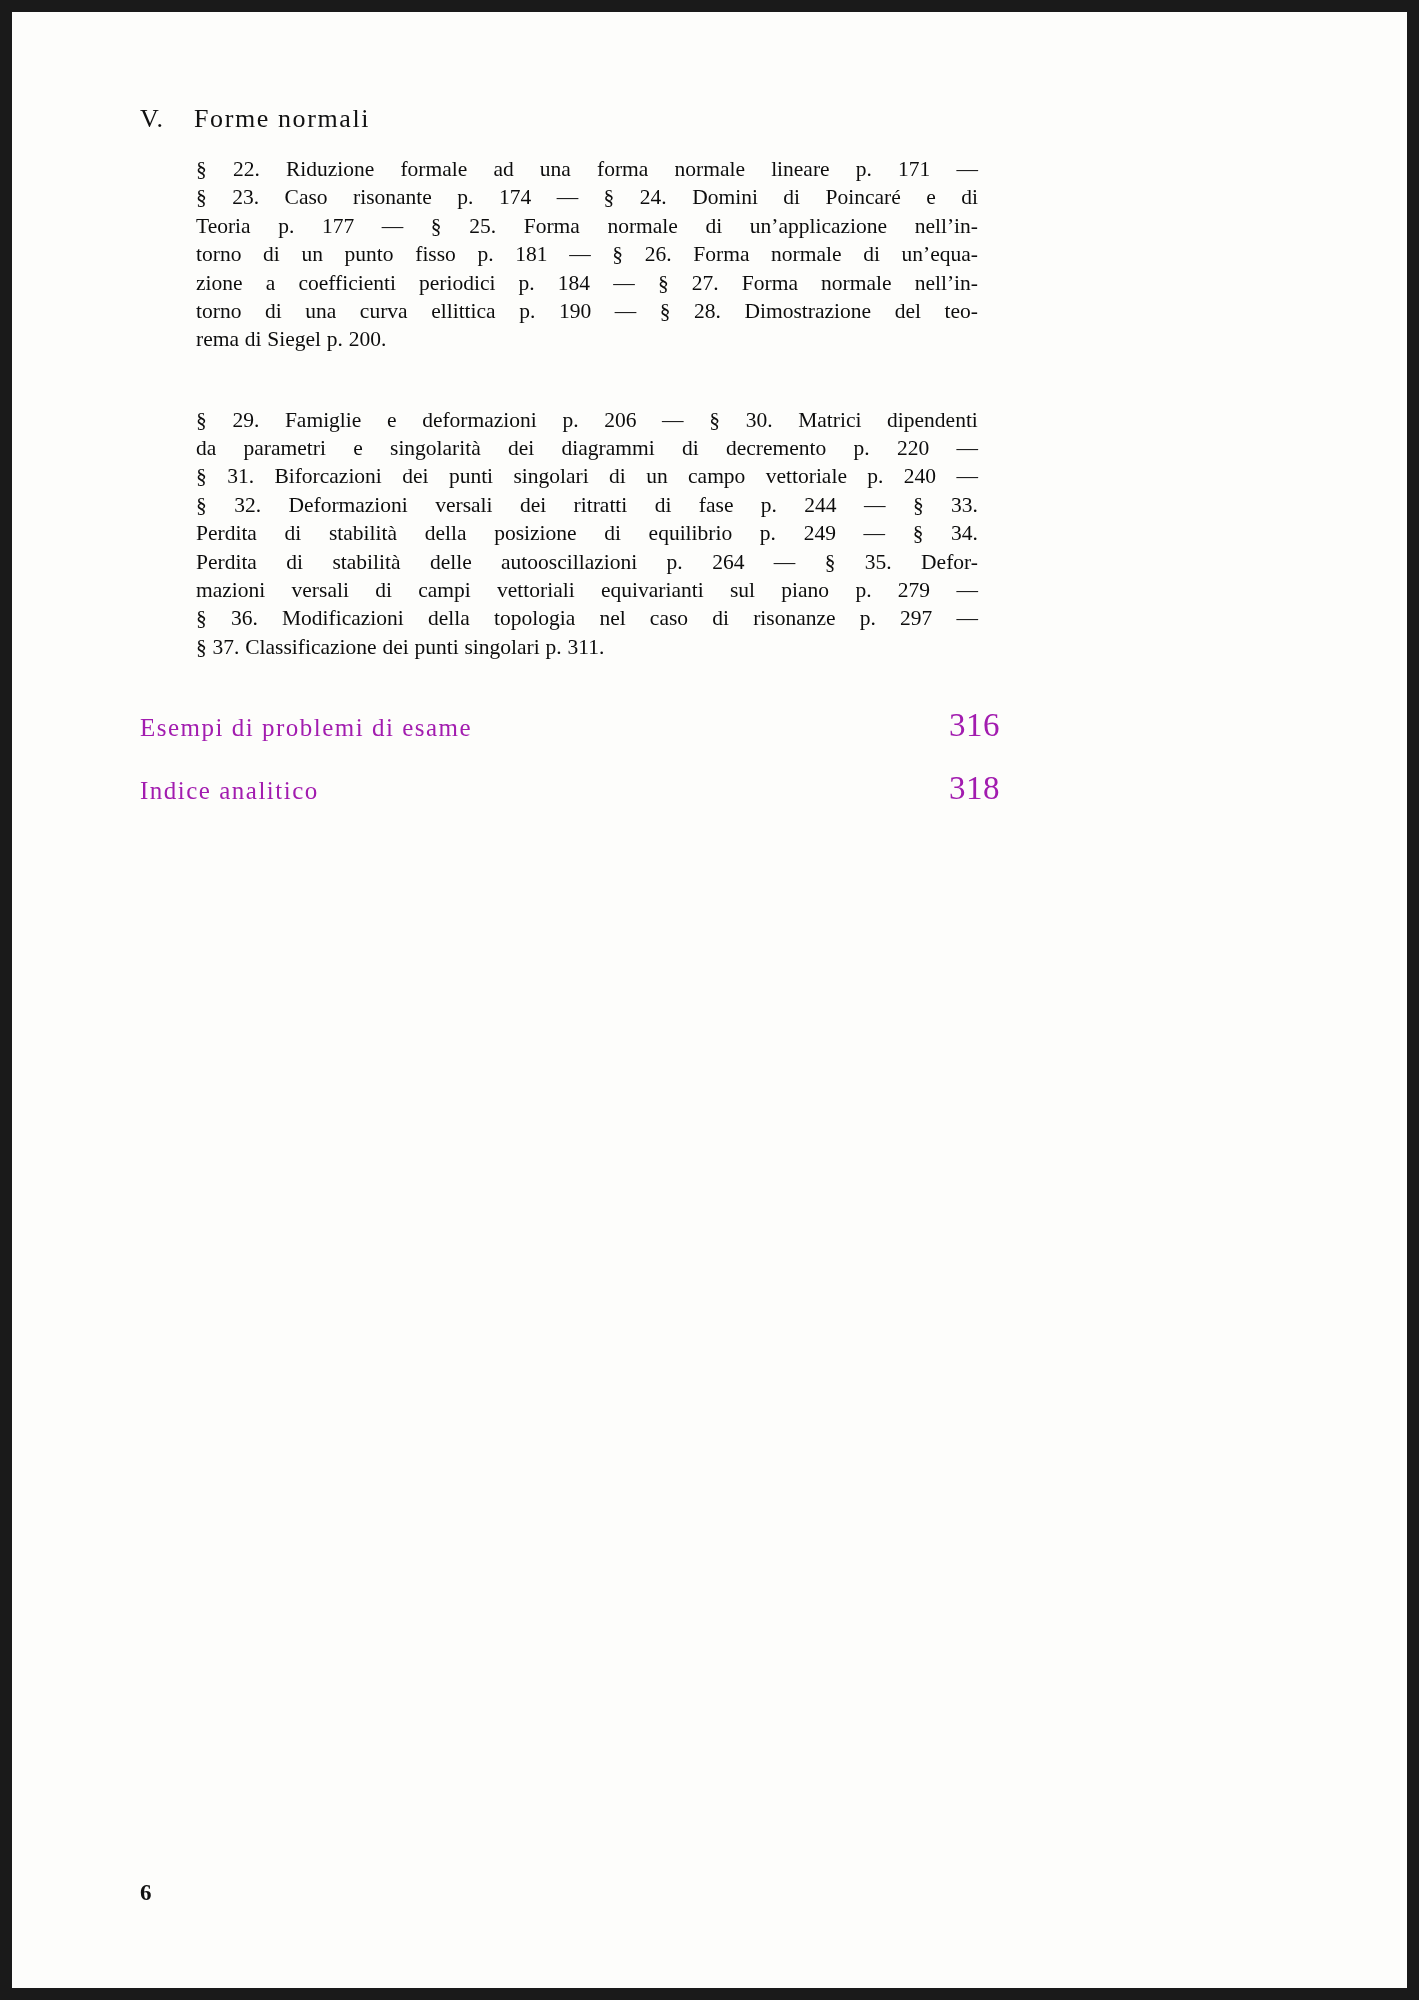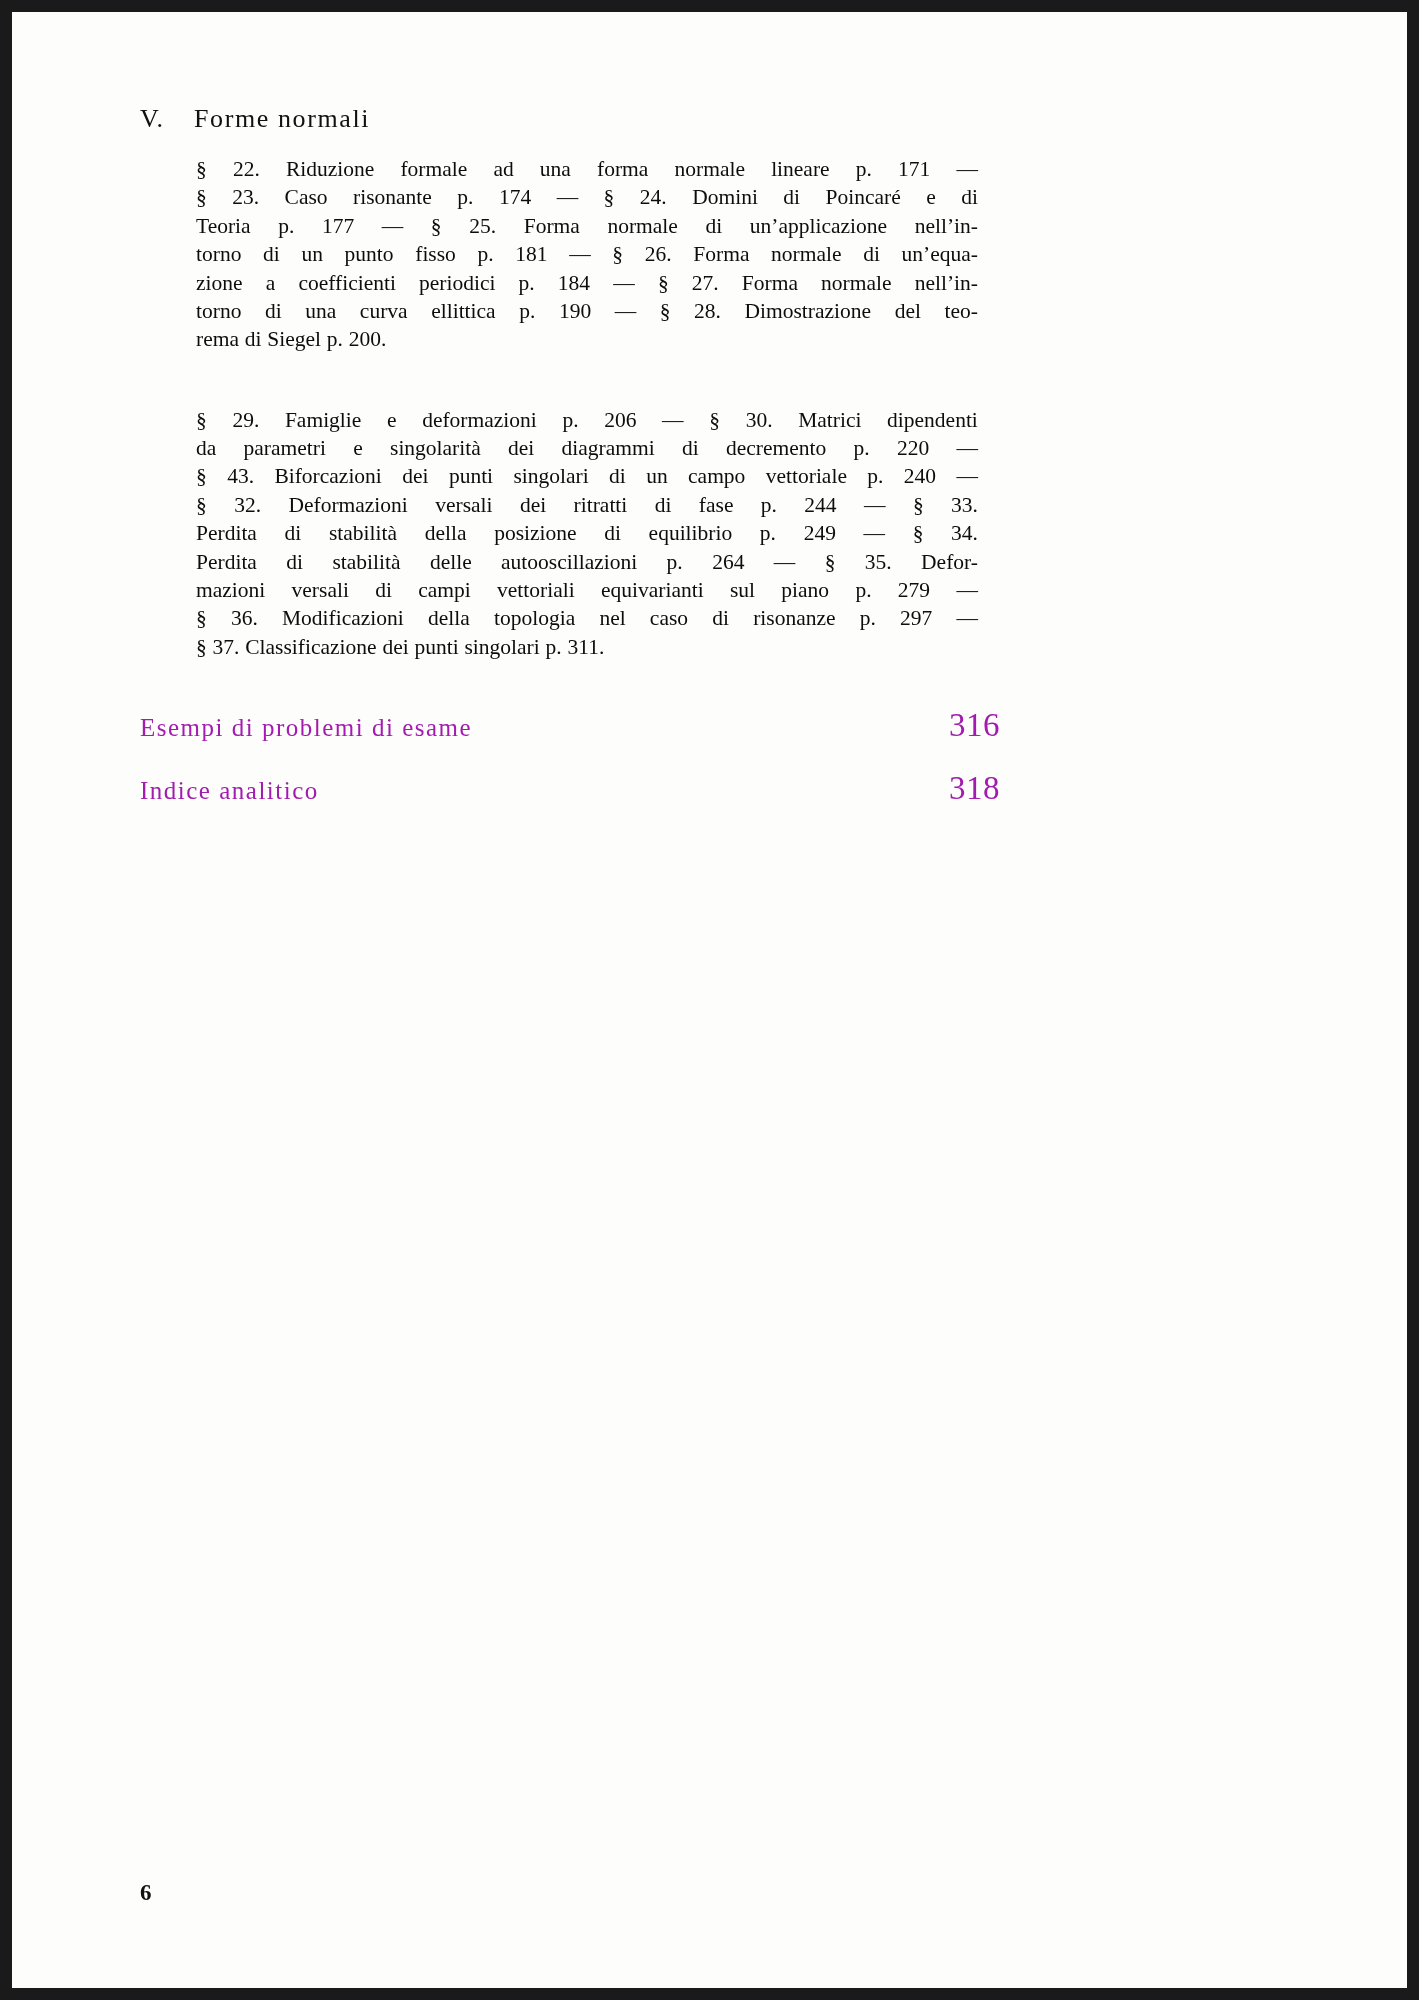--- a/index.html
+++ b/index.html
@@ -236,21 +236,21 @@
               <span>dei</span>
               <span>diagrammi</span>
               <span>di</span>
               <span>decremento</span>
               <span>p.</span>
               <span>220</span>
               <span>—</span>
             </span>
           <span class="ln j">
               <span>§</span>
-              <span>43.</span>
+              <span>31.</span>
               <span>Biforcazioni</span>
               <span>dei</span>
               <span>punti</span>
               <span>singolari</span>
               <span>di</span>
               <span>un</span>
               <span>campo</span>
               <span>vettoriale</span>
               <span>p.</span>
               <span>240</span>

